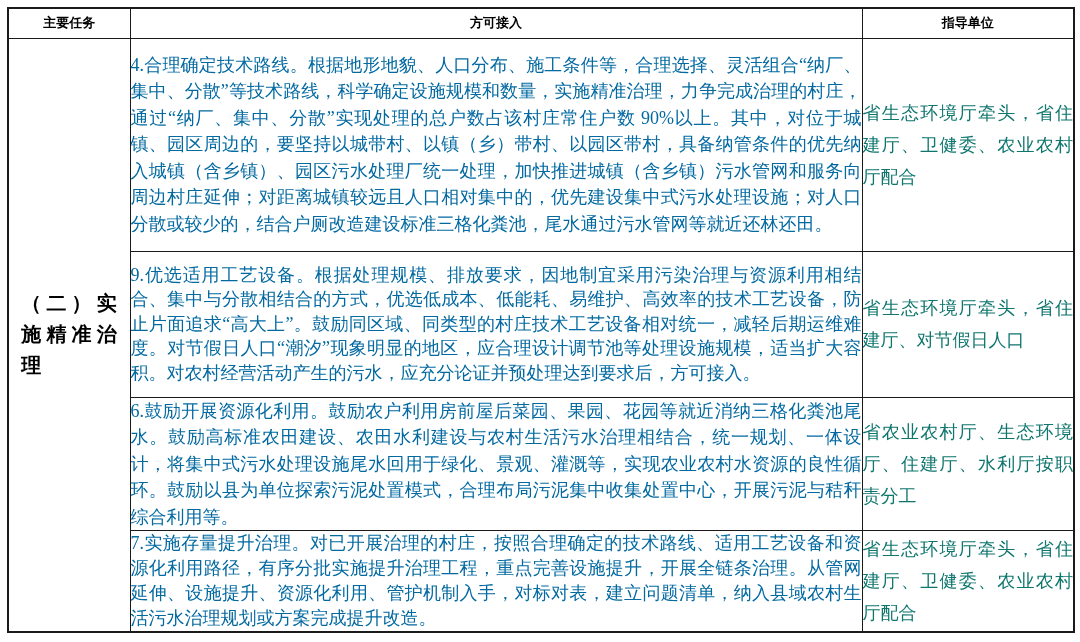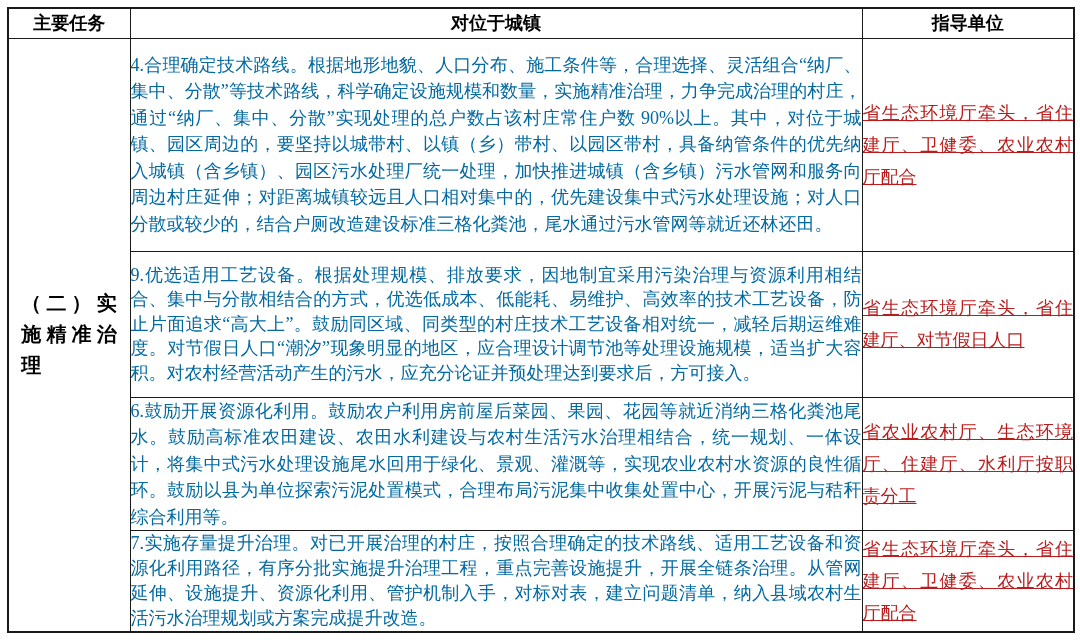--- a/index.html
+++ b/index.html
@@ -31,21 +31,21 @@
     overflow: hidden;
   }
   table.doc-table {
     border: 2px solid #1a1a1a;
   }
   
   th.hdr {
     height: 30px;
     font-family: Liberation Mono, monospace;
     font-weight: bold;
-    font-size: 18px;
+    font-size: 13px;
     text-align: center;
     border-bottom-width: 2px;
     color: #000000;
   }
   
   td.group-cell {
     text-align: center;
     vertical-align: middle;
   }
   td.group-cell .group-text {
@@ -74,42 +74,41 @@
   tr.r7 td.req-cell { line-height: 25.0px; }
   
   td.unit-cell {
     padding: 0 10px;
     font-size: 18px;
     line-height: 32px;
     text-align: justify;
     text-justify: inter-ideograph;
     text-align-last: left;
     vertical-align: middle;
-    color: #b91c1c;
-    text-decoration: underline;
+    color: #0f766e;
   }
   tr.r4 { height: 213px; }
   tr.r5 { height: 146px; }
   tr.r6 { height: 133px; padding-left: 24px; }
   tr.r7 { height: 100px; }
 </style>
 </head>
 <body>
 
 <div class="page">
   <table class="doc-table">
     <colgroup>
       <col style="width:122px">
       <col style="width:732px">
       <col style="width:212px">
     </colgroup>
     <thead>
       <tr>
         <th class="hdr">主要任务</th>
-        <th class="hdr">对位于城镇</th>
+        <th class="hdr">方可接入</th>
         <th class="hdr">指导单位</th>
       </tr>
     </thead>
     <tbody>
       <tr class="r4">
         <td class="group-cell" rowspan="4">
           <span class="group-text">（二）实施精准治理</span>
         </td>
         <td class="req-cell">4.合理确定技术路线。根据地形地貌、人口分布、施工条件等，合理选择、灵活组合“纳厂、集中、分散”等技术路线，科学确定设施规模和数量，实施精准治理，力争完成治理的村庄，通过“纳厂、集中、分散”实现处理的总户数占该村庄常住户数 90%以上。其中，对位于城镇、园区周边的，要坚持以城带村、以镇（乡）带村、以园区带村，具备纳管条件的优先纳入城镇（含乡镇）、园区污水处理厂统一处理，加快推进城镇（含乡镇）污水管网和服务向周边村庄延伸；对距离城镇较远且人口相对集中的，优先建设集中式污水处理设施；对人口分散或较少的，结合户厕改造建设标准三格化粪池，尾水通过污水管网等就近还林还田。</td>
         <td class="unit-cell">省生态环境厅牵头，省住建厅、卫健委、农业农村厅配合</td>

